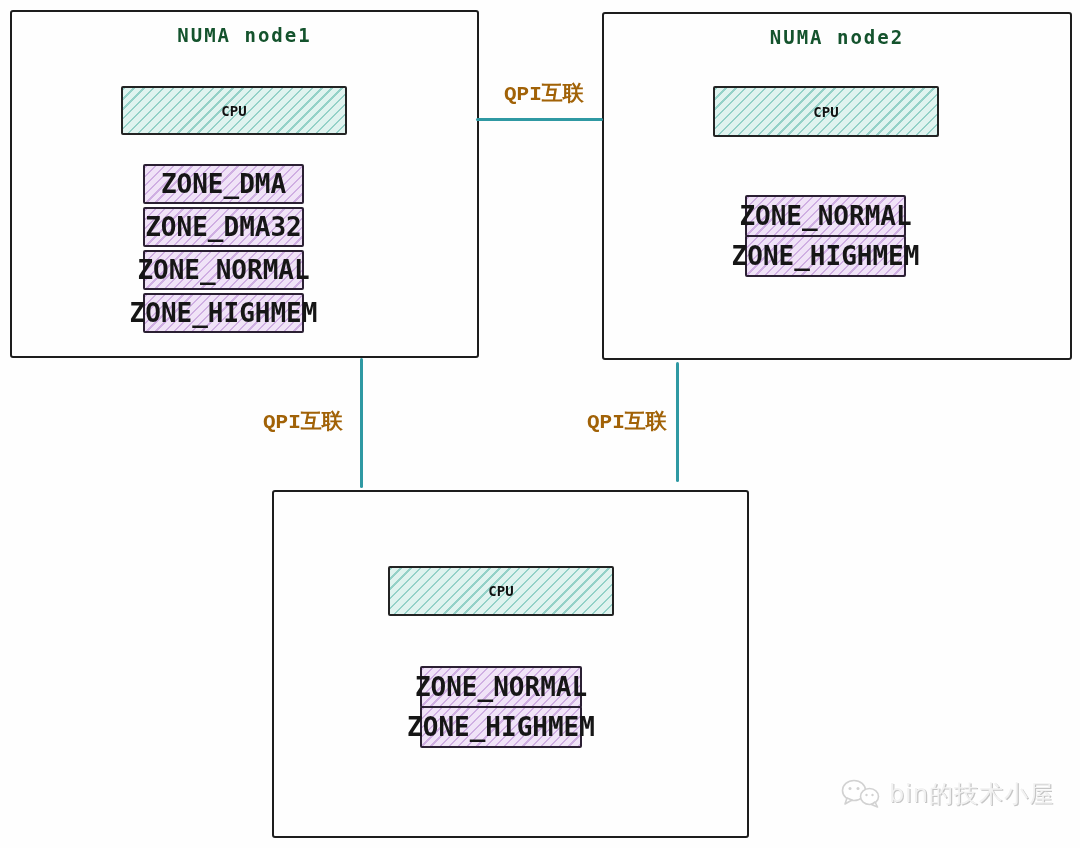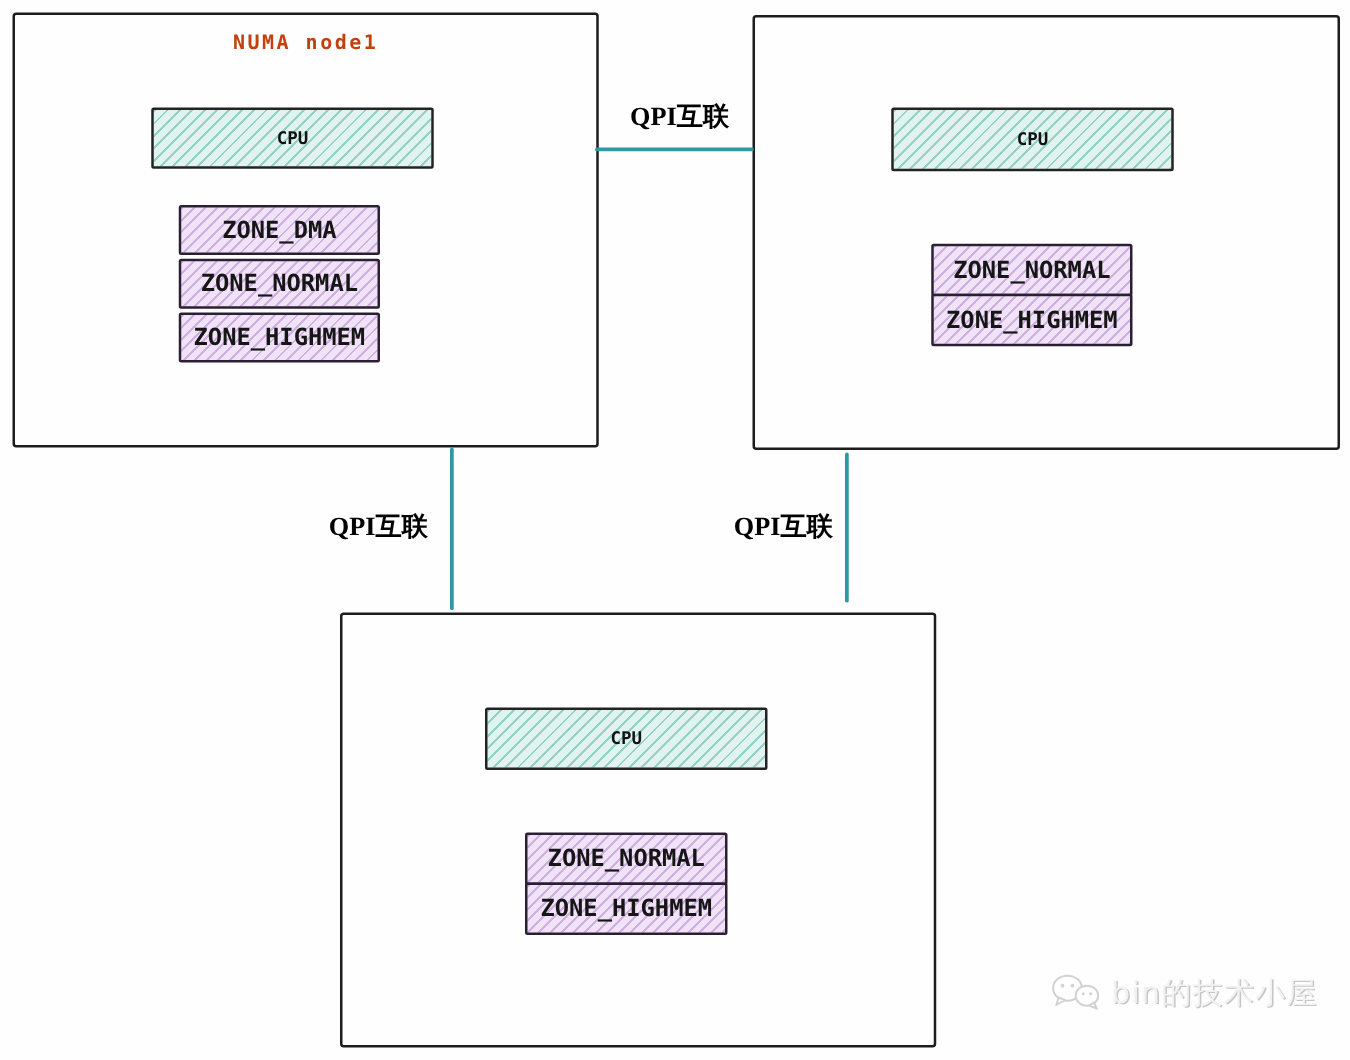--- a/index.html
+++ b/index.html
@@ -10,21 +10,21 @@
   
   .node{
     position:absolute;background:#fefefe;
     border:2.5px solid #1d1d1d;border-radius:3px;
   }
   .node1{left:10px;top:10px;width:465px;height:344px;}
   .node2{left:602px;top:12px;width:466px;height:344px;}
   .node3{left:272px;top:490px;width:473px;height:344px;}
   .node-title{
     position:absolute;top:12px;left:0;width:100%;text-align:center;
-    font-size:16px;font-weight:bold;letter-spacing:2px;color:#c2410c;
+    font-size:19px;font-weight:bold;letter-spacing:2px;color:#14532d;
   }
   
   .cpu{
     position:absolute;display:flex;align-items:center;justify-content:center;
     border:2.2px solid #232323;border-radius:2px;
     background-color:#e0f3ef;
     background-image:repeating-linear-gradient(135deg,
       rgba(72,175,160,0.50) 0px, rgba(72,175,160,0.50) 1.6px,
       transparent 1.6px, transparent 7px);
     font-size:14px;font-weight:600;color:#111;
@@ -37,32 +37,32 @@
   .node1 .zones{left:131px;top:152px;width:161px;}
   .node2 .zones{left:141px;top:181px;width:161px;gap:0;}
   .node3 .zones{left:146px;top:174px;width:162px;gap:0;}
   .zone{
     height:36px;display:flex;align-items:center;justify-content:center;
     border:2.2px solid #2b2033;border-radius:2px;
     background-color:#f0e3f7;
     background-image:repeating-linear-gradient(135deg,
       rgba(172,118,204,0.48) 0px, rgba(172,118,204,0.48) 1.6px,
       transparent 1.6px, transparent 6.5px);
-    font-size:19px;font-weight:600;color:#161616;white-space:nowrap;
+    font-size:26px;font-weight:600;color:#161616;white-space:nowrap;
   }
   .zones.tight .zone{height:38px;}
   .zones.tight .zone + .zone{margin-top:-2.2px;}
   
   .link{position:absolute;background:#2f99a3;border-radius:2px;}
   .link-h{left:476px;top:118px;width:127px;height:2.6px;}
   .link-v1{left:360px;top:358px;width:2.6px;height:130px;}
   .link-v2{left:676px;top:362px;width:2.6px;height:120px;}
   .qpi-label{
-    position:absolute;color:#000000;font-size:21px;font-weight:bold;
-    font-family:Liberation Serif, serif;white-space:nowrap;
+    position:absolute;color:#a16207;font-size:21px;font-weight:bold;
+    font-family:Liberation Mono, monospace;white-space:nowrap;
   }
   .qpi-top{left:504px;top:79px;}
   .qpi-left{left:263px;top:407px;}
   .qpi-right{left:587px;top:407px;}
   
   .watermark{
     position:absolute;right:26px;top:778px;display:flex;align-items:center;gap:7px;
     user-select:none;
   }
   .watermark .wm-text{
@@ -80,29 +80,33 @@
   <div class="node node1">
     <div class="node-title">NUMA node1</div>
     <div class="cpu">
       <span>CPU</span>
     </div>
     <div class="zones">
       <div class="zone">
           <span>ZONE_DMA</span>
         </div>
       <div class="zone">
+          <span>ZONE_DMA32</span>
+        </div>
+      <div class="zone">
           <span>ZONE_NORMAL</span>
         </div>
       <div class="zone">
           <span>ZONE_HIGHMEM</span>
         </div>
     </div>
   </div>
 
   <div class="node node2">
+    <div class="node-title">NUMA node2</div>
     <div class="cpu">
       <span>CPU</span>
     </div>
     <div class="zones tight">
       <div class="zone">
           <span>ZONE_NORMAL</span>
         </div>
       <div class="zone">
           <span>ZONE_HIGHMEM</span>
         </div>

